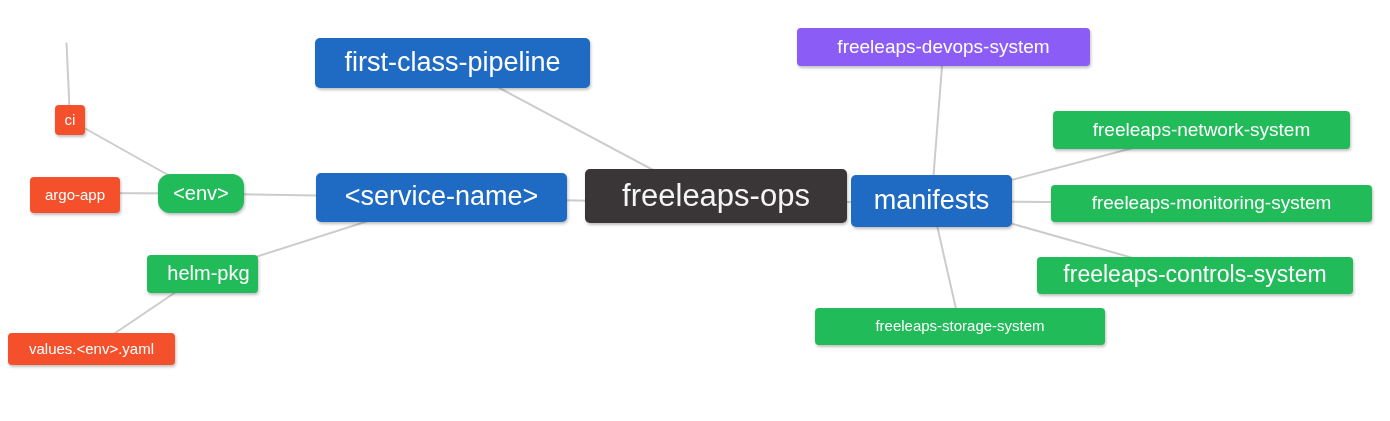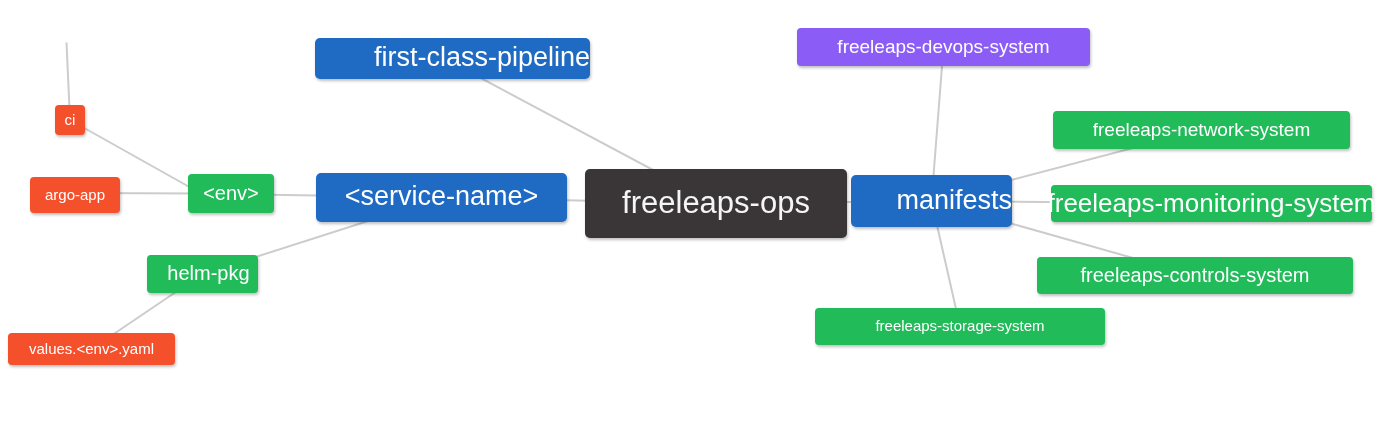--- a/index.html
+++ b/index.html
@@ -53,55 +53,55 @@
       <line x1="70" y1="120" x2="201" y2="193.5" stroke="#cccccc" stroke-width="2"></line>
       <line x1="75" y1="193" x2="201" y2="193.5" stroke="#cccccc" stroke-width="2"></line>
       <line x1="66.5" y1="42.5" x2="70" y2="120" stroke="#cccccc" stroke-width="2"></line>
       <line x1="91.5" y1="349" x2="202.5" y2="274" stroke="#cccccc" stroke-width="2"></line>
       <line x1="943.5" y1="47" x2="931.5" y2="201" stroke="#cccccc" stroke-width="2"></line>
       <line x1="1201.5" y1="130" x2="931.5" y2="201" stroke="#cccccc" stroke-width="2"></line>
       <line x1="1211.5" y1="203.5" x2="931.5" y2="201" stroke="#cccccc" stroke-width="2"></line>
       <line x1="1195" y1="275.5" x2="931.5" y2="201" stroke="#cccccc" stroke-width="2"></line>
       <line x1="960" y1="326.5" x2="931.5" y2="201" stroke="#cccccc" stroke-width="2"></line>
     </svg>
-<div class="node role-root" style="left: 585px; top: 169px; width: 262px; height: 69px; font-size: 31px; background: rgb(58, 53, 54); border-radius: 5px;">
+<div class="node role-root" style="left: 585px; top: 169px; width: 262px; height: 54px; font-size: 31px; background: rgb(58, 53, 54); border-radius: 5px;">
     <span class="node-label">freeleaps-ops</span>
   </div>
-    <div class="node role-blue" style="left: 315px; top: 38px; width: 275px; height: 41px; font-size: 27px; background: rgb(31, 106, 194); border-radius: 5px; justify-content: flex-end;">
+    <div class="node role-blue" style="left: 315px; top: 38px; width: 275px; height: 50px; font-size: 27px; background: rgb(31, 106, 194); border-radius: 5px;">
     <span class="node-label">first-class-pipeline</span>
   </div>
     <div class="node role-blue" style="left: 316px; top: 173px; width: 251px; height: 49px; font-size: 27px; background: rgb(31, 106, 194); border-radius: 5px; align-items: center;">
     <span class="node-label">&lt;service-name&gt;</span>
   </div>
-    <div class="node role-blue" style="left: 851px; top: 175px; width: 161px; height: 52px; font-size: 27px; background: rgb(31, 106, 194); border-radius: 5px; justify-content: flex-end;">
+    <div class="node role-blue" style="left: 851px; top: 175px; width: 161px; height: 52px; font-size: 27px; background: rgb(31, 106, 194); border-radius: 5px;">
     <span class="node-label">manifests</span>
   </div>
-    <div class="node role-green" style="left: 158px; top: 174px; width: 86px; height: 39px; font-size: 20px; background: rgb(33, 187, 90); border-radius: 4px; margin-left: 30px;">
+    <div class="node role-green" style="left: 158px; top: 174px; width: 86px; height: 39px; font-size: 20px; background: rgb(33, 187, 90); border-radius: 12px;">
     <span class="node-label">&lt;env&gt;</span>
   </div>
     <div class="node role-green" style="left: 147px; top: 255px; width: 111px; height: 38px; font-size: 20px; background: rgb(33, 187, 90); border-radius: 4px; padding-left: 12px;">
     <span class="node-label">helm-pkg</span>
   </div>
     <div class="node role-red" style="left: 55px; top: 105px; width: 30px; height: 30px; font-size: 15px; background: rgb(244, 80, 43); border-radius: 4px;">
     <span class="node-label">ci</span>
   </div>
     <div class="node role-red" style="left: 30px; top: 177px; width: 90px; height: 36px; font-size: 15px; background: rgb(244, 80, 43); border-radius: 4px;">
     <span class="node-label">argo-app</span>
   </div>
     <div class="node role-red" style="left: 8px; top: 333px; width: 167px; height: 32px; font-size: 15px; background: rgb(244, 80, 43); border-radius: 4px;">
     <span class="node-label">values.&lt;env&gt;.yaml</span>
   </div>
     <div class="node role-green" style="left: 797px; top: 28px; width: 293px; height: 38px; font-size: 19px; background: #8b5cf6; border-radius: 4px;">
     <span class="node-label">freeleaps-devops-system</span>
   </div>
     <div class="node role-green" style="left: 1053px; top: 111px; width: 297px; height: 38px; font-size: 19px; background: rgb(33, 187, 90); border-radius: 4px;">
     <span class="node-label">freeleaps-network-system</span>
   </div>
-    <div class="node role-green" style="left: 1051px; top: 185px; width: 321px; height: 37px; font-size: 26px; background: rgb(33, 187, 90); border-radius: 4px;">
+    <div class="node role-green" style="left: 1051px; top: 185px; width: 321px; height: 37px; font-size: 19px; background: rgb(33, 187, 90); border-radius: 4px;">
     <span class="node-label">freeleaps-monitoring-system</span>
   </div>
-    <div class="node role-green" style="left: 1037px; top: 257px; width: 316px; height: 37px; font-size: 20px; background: rgb(33, 187, 90); border-radius: 4px;">
+    <div class="node role-green" style="left: 1037px; top: 257px; width: 316px; height: 37px; font-size: 23px; background: rgb(33, 187, 90); border-radius: 4px;">
     <span class="node-label">freeleaps-controls-system</span>
   </div>
     <div class="node role-green" style="left: 815px; top: 308px; width: 290px; height: 37px; font-size: 15px; background: rgb(33, 187, 90); border-radius: 4px;">
     <span class="node-label">freeleaps-storage-system</span>
   </div>
   </div>
 
 </body></html>

